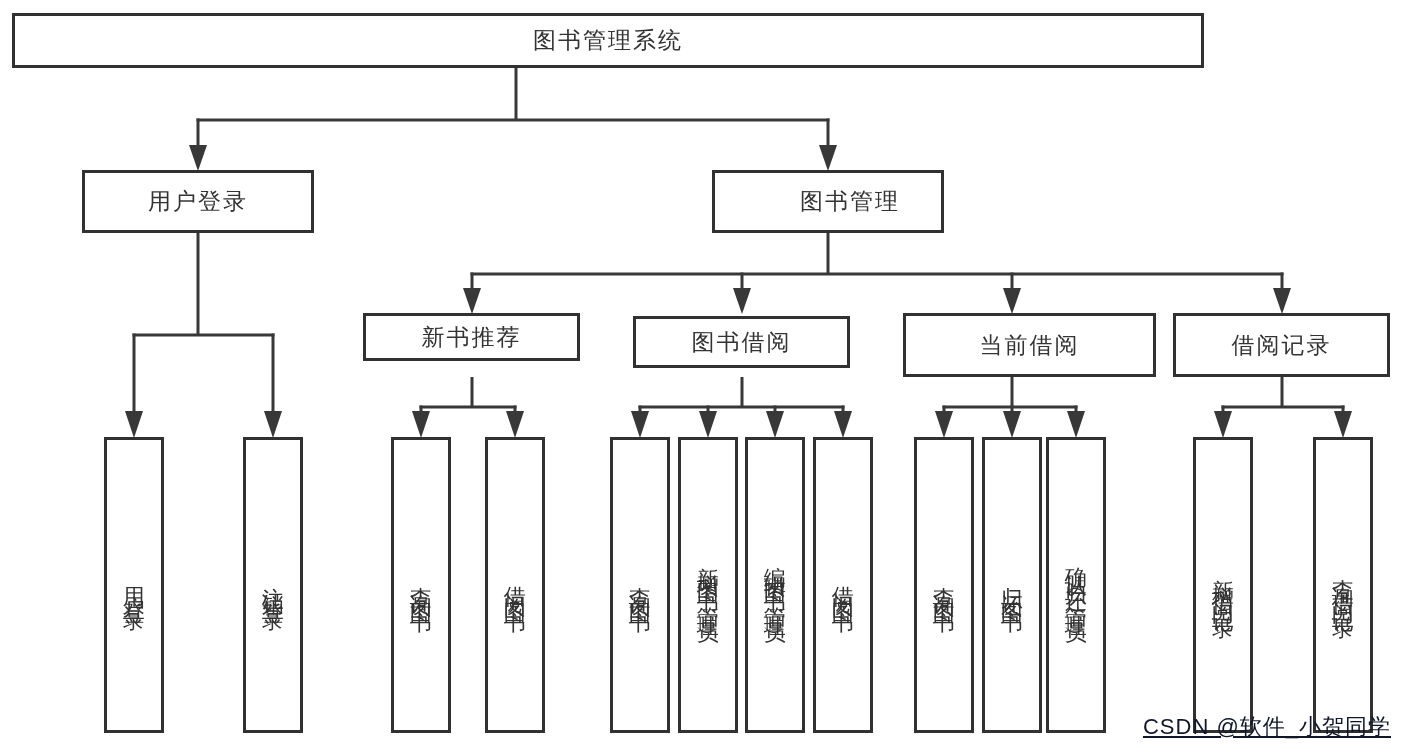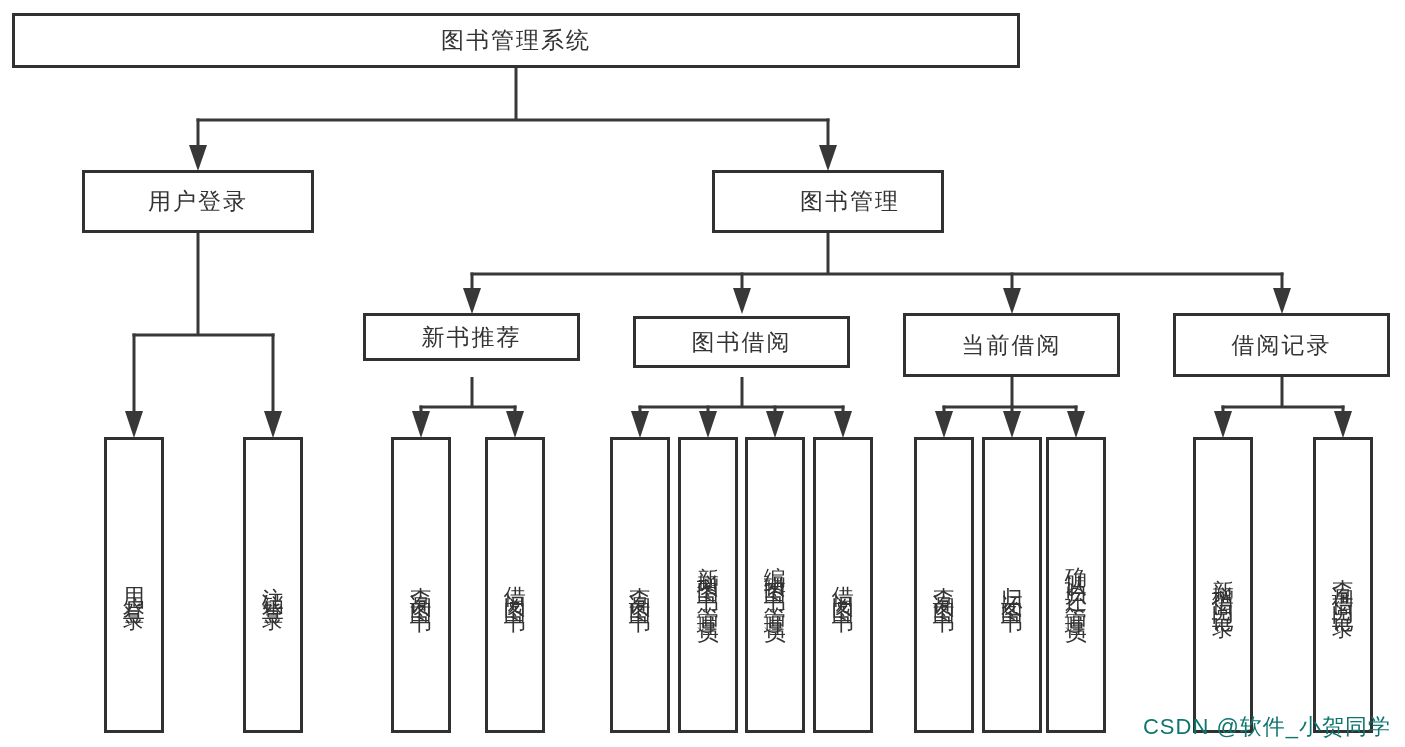--- a/index.html
+++ b/index.html
@@ -37,49 +37,50 @@
     text-orientation: mixed;
   }
   .vlabel {
     font-size: 22px;
     color: #333333;
     letter-spacing: 8px;
     line-height: 1.15;
     white-space: nowrap;
   }
   
-  .n-root { left: 12px;   top: 13px;  width: 1008px; height: 55px; }
+  .n-root { left: 12px;   top: 13px;  width: 1192px; height: 55px; }
   .n-l2a  { left: 82px;   top: 170px; width: 232px;  height: 63px; }
   .n-l2b  { left: 712px;  top: 170px; width: 232px;  height: 63px; padding-left: 44px; }
   .n-l3a  { left: 363px;  top: 313px; width: 217px;  height: 48px; }
   .n-l3b  { left: 633px;  top: 316px; width: 217px;  height: 52px; }
-  .n-l3c  { left: 903px;  top: 313px; width: 217px;  height: 64px; }
+  .n-l3c  { left: 903px;  top: 313px; width: 253px;  height: 64px; }
   .n-l3d  { left: 1173px; top: 313px; width: 217px;  height: 64px; }
   .leaf   { top: 437px; width: 60px; height: 296px; }
   .f1  { left: 104px; }
   .f2  { left: 243px; }
   .f3  { left: 391px; }
   .f4  { left: 485px; }
   .f5  { left: 610px; }
   .f6  { left: 678px; }
   .f7  { left: 745px; }
   .f8  { left: 813px; }
   .f9  { left: 914px; }
   .f10 { left: 982px; }
   .f11 { left: 1046px; }
   .f12 { left: 1193px; }
   .f13 { left: 1313px; }
   #watermark {
     position: absolute;
     top: 712px;
     right: 14px;
     font-size: 22px;
-    color: #0f766e;
+    color: #0f172a;
     letter-spacing: 1px;
     white-space: nowrap;
+    text-decoration: underline;
   }
 </style>
 </head>
 <body>
 
 <div id="canvas">
 
   <svg id="wires" viewBox="0 0 1405 747" xmlns="http://www.w3.org/2000/svg">
     <g stroke="#383838" stroke-width="3" fill="none">
 

